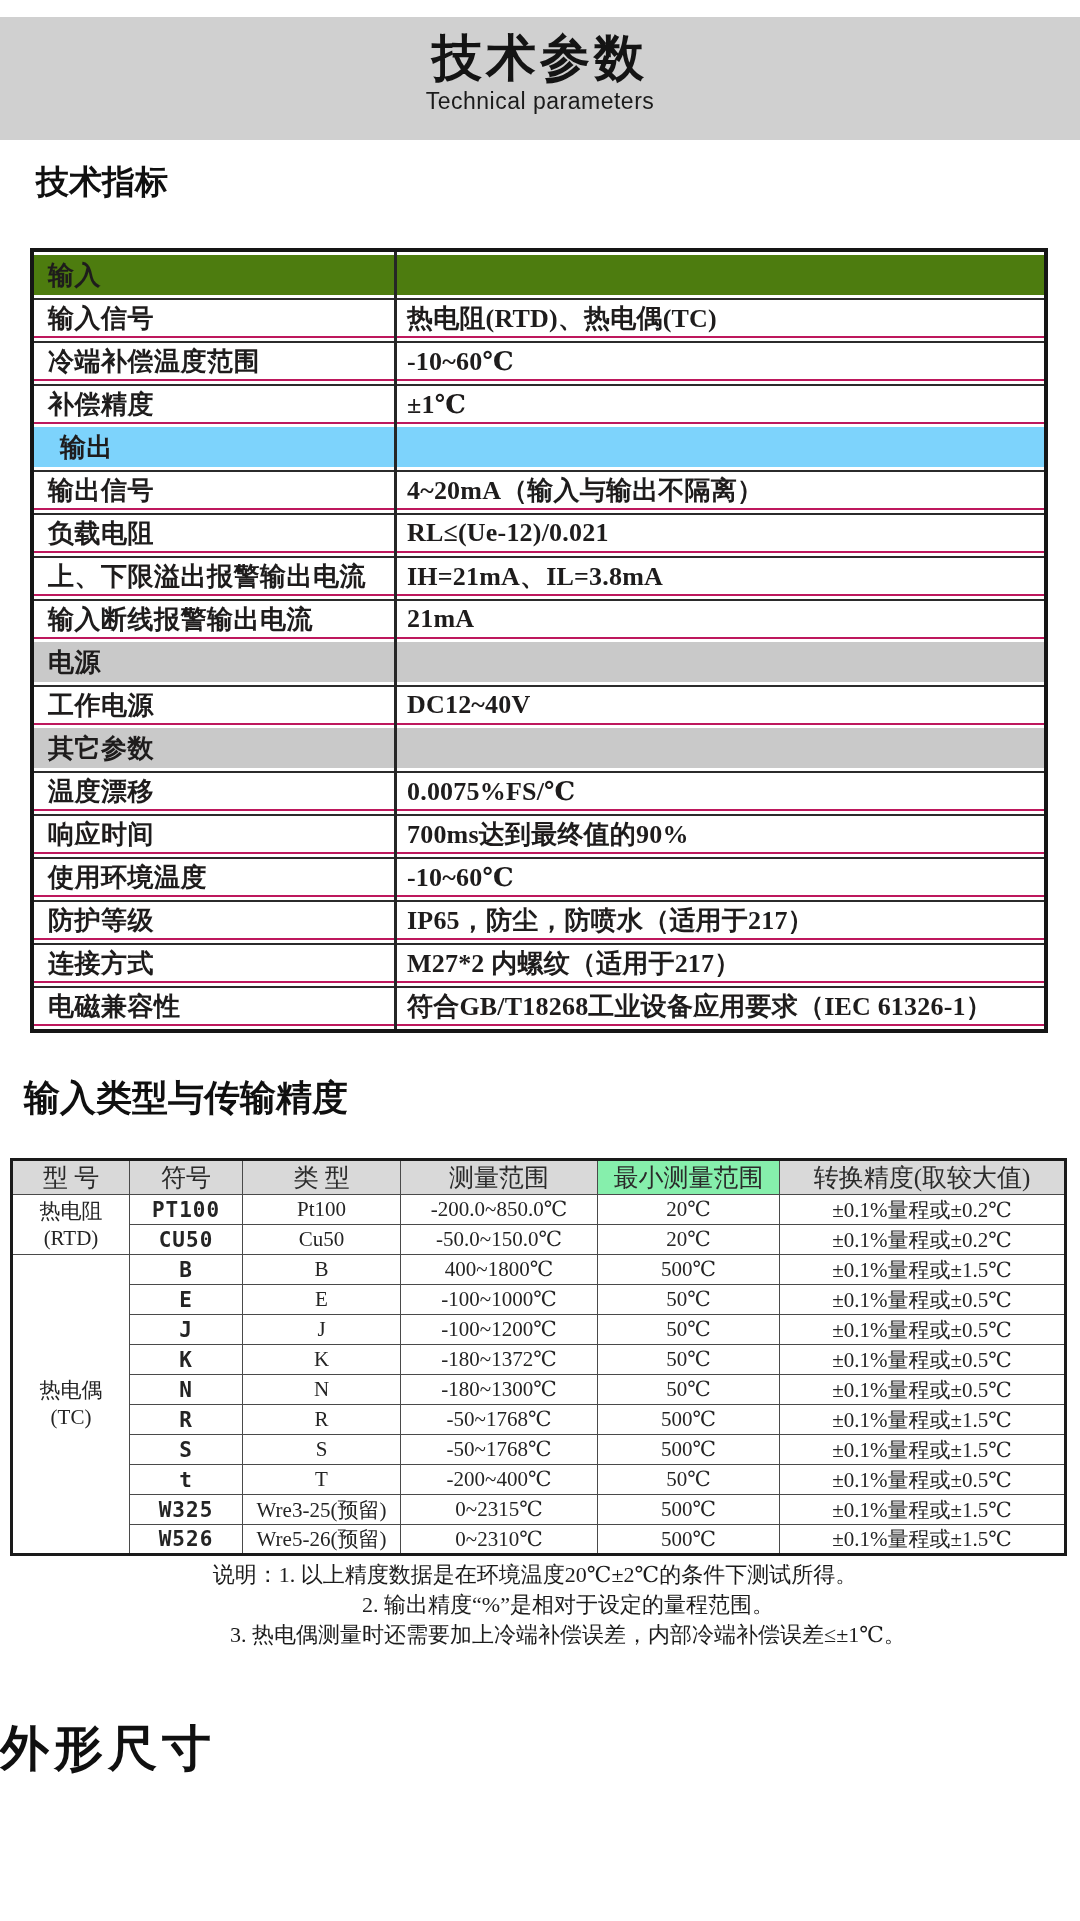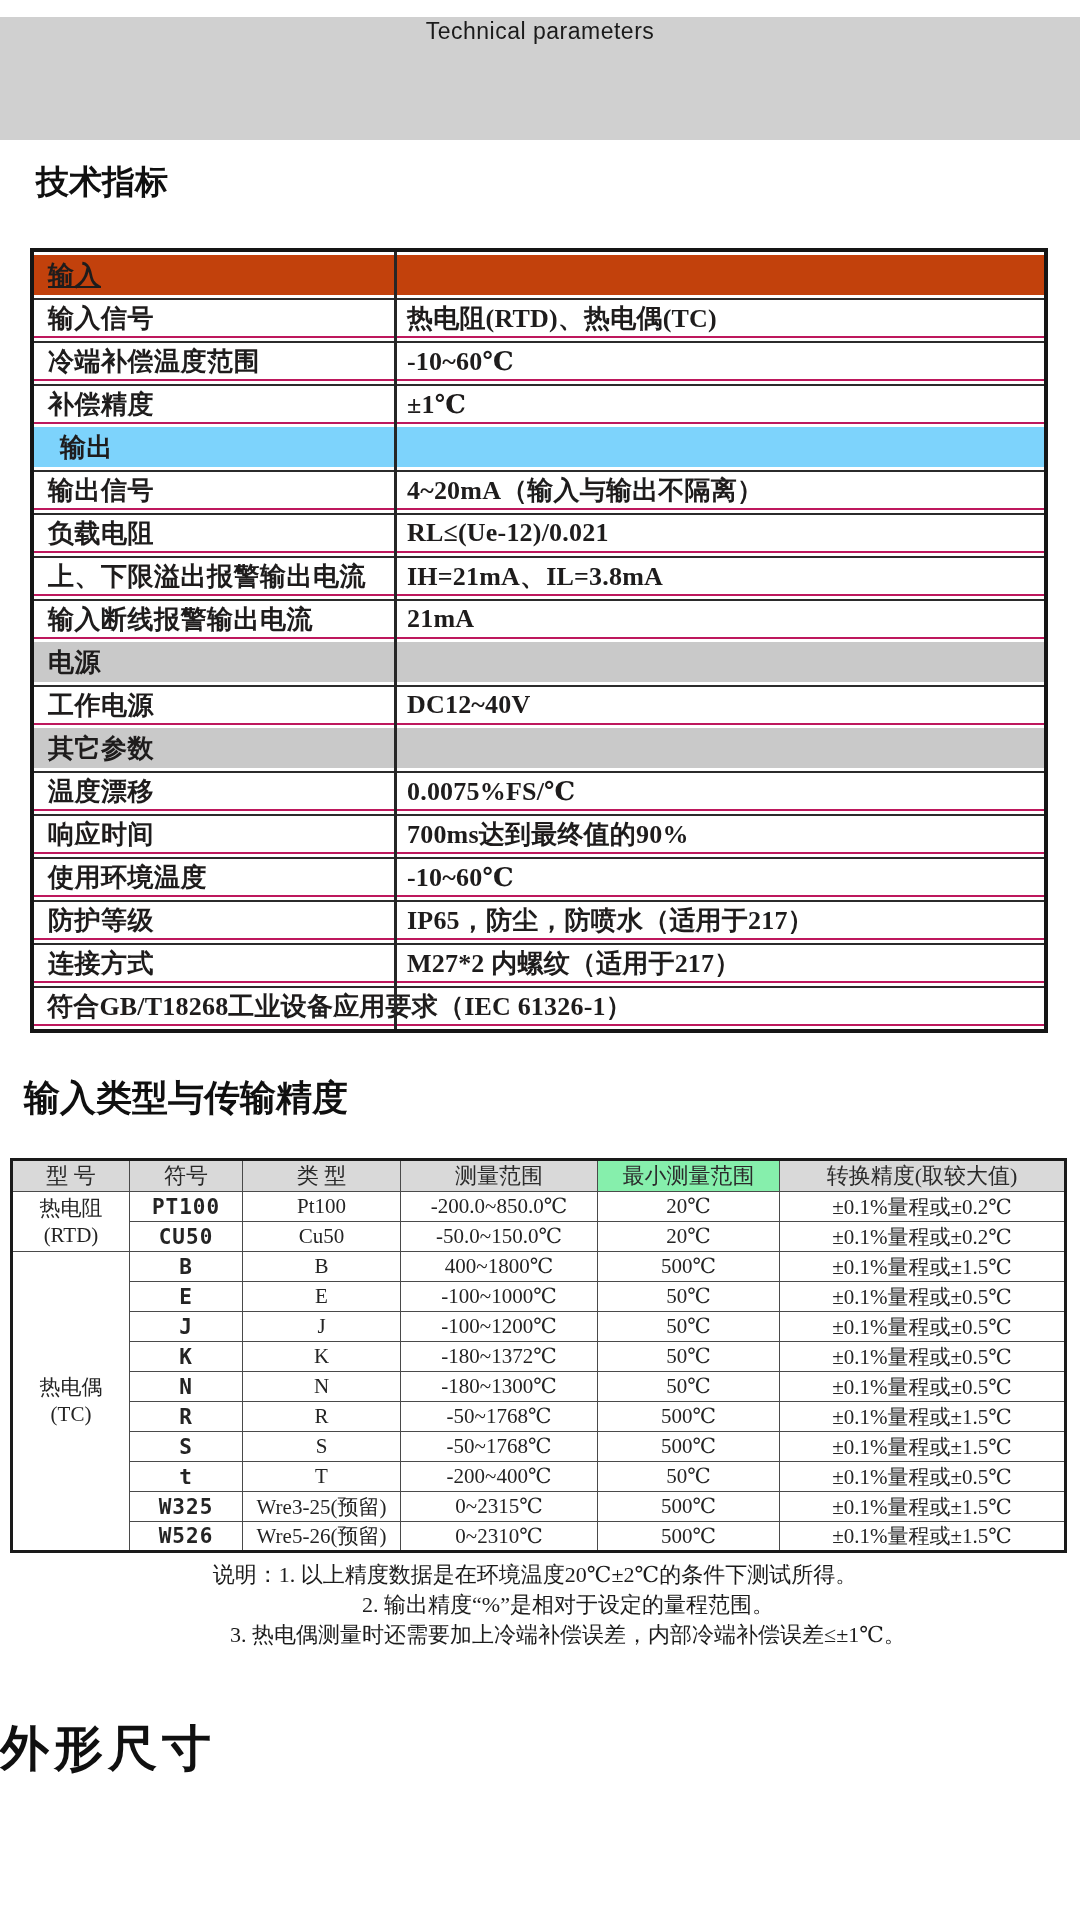--- a/index.html
+++ b/index.html
@@ -54,45 +54,46 @@
   .acc-table-wrap { position:absolute; top:1158px; left:10px; }
   table.acc {
     border-collapse:collapse; table-layout:fixed; width:1054px;
     border:3px solid #1a1a1a; background:#ffffff;
   }
   table.acc th, table.acc td {
     border:1.5px solid #4a4a4a; text-align:center; vertical-align:middle;
     padding:0 4px; overflow:hidden; white-space:nowrap;
   }
   table.acc th {
-    background:#d9d9d9; height:30px; font-size:22px; font-weight:500; color:#2a2a2a;
+    background:#d9d9d9; height:30px; font-size:25px; font-weight:500; color:#2a2a2a;
   }
   table.acc td { height:30px; font-size:21px; color:#242424; }
   td.sym { font-family:"DejaVu Sans Mono","Liberation Mono",monospace; font-weight:700; letter-spacing:1px; }
   td.model { font-size:22px; line-height:27px; }
   
   .notes { position:absolute; top:1560px; left:15px; width:1040px; font-size:22px; line-height:30px; color:#1c1c1c; }
   .notes .line { white-space:nowrap;text-align:center; }
   .notes .indent { padding-left:66px; }
 </style>
 </head>
 <body>
 
 <div class="page">
 
   <div class="banner">
+    <div class="banner-title">技术参数</div>
     <div class="banner-subtitle">Technical parameters</div>
   </div>
 
   <div class="h-sans spec-heading">技术指标</div>
 
   <div class="spec-table">
     <div class="spec-divider"></div>
 
-  <div class="spec-row section" style="background: #c2410c; text-decoration: underline;">
+  <div class="spec-row section" style="background: #4d7c0f;">
         <span class="spec-label">输入</span>
       </div>
       <div class="spec-row data">
         <span class="spec-label">输入信号</span>
         <span class="spec-value">热电阻(RTD)、热电偶(TC)</span>
       </div>
       <div class="spec-row data">
         <span class="spec-label">冷端补偿温度范围</span>
         <span class="spec-value">-10~60℃</span>
       </div>
@@ -143,20 +144,21 @@
       </div>
       <div class="spec-row data">
         <span class="spec-label">防护等级</span>
         <span class="spec-value">IP65，防尘，防喷水（适用于217）</span>
       </div>
       <div class="spec-row data">
         <span class="spec-label">连接方式</span>
         <span class="spec-value">M27*2 内螺纹（适用于217）</span>
       </div>
       <div class="spec-row data">
+        <span class="spec-label">电磁兼容性</span>
         <span class="spec-value">符合GB/T18268工业设备应用要求（IEC 61326-1）</span>
       </div>
     </div>
 
   <div class="h-sans type-heading">输入类型与传输精度</div>
 
   <div class="acc-table-wrap">
     <table class="acc">
       <colgroup>
           <col style="width: 118px;">

